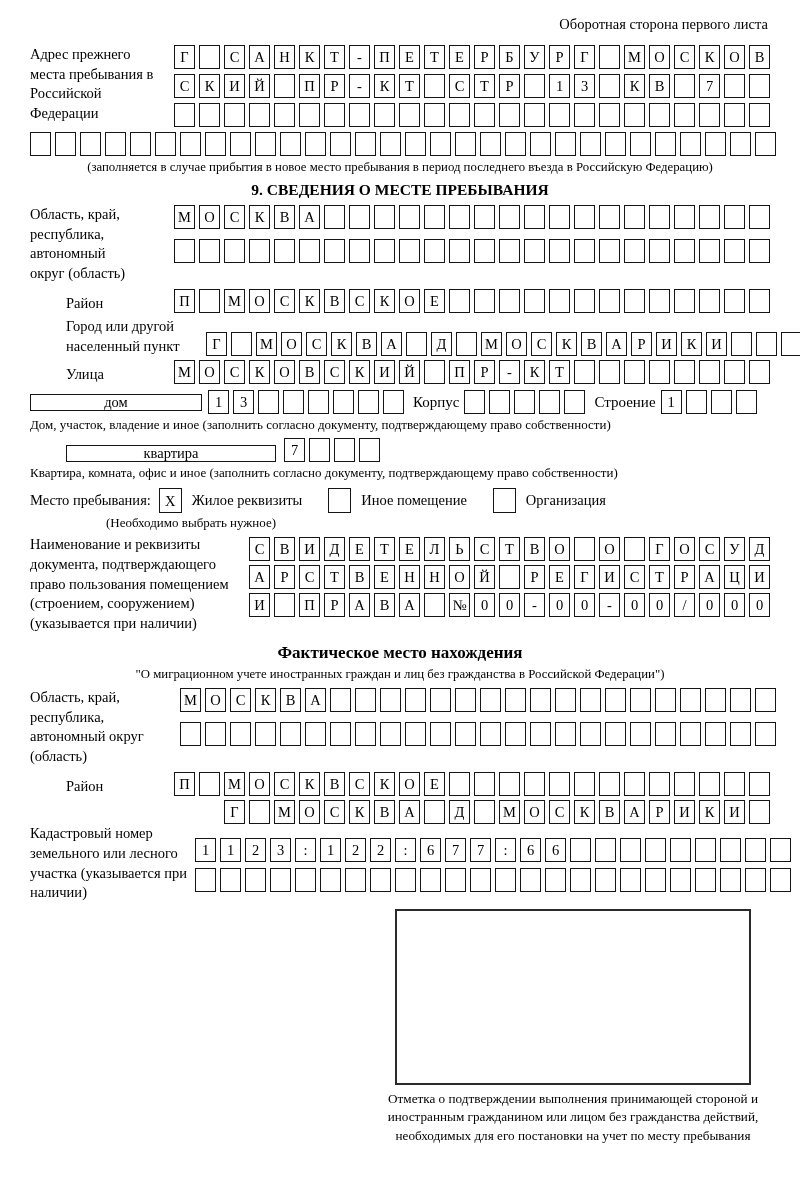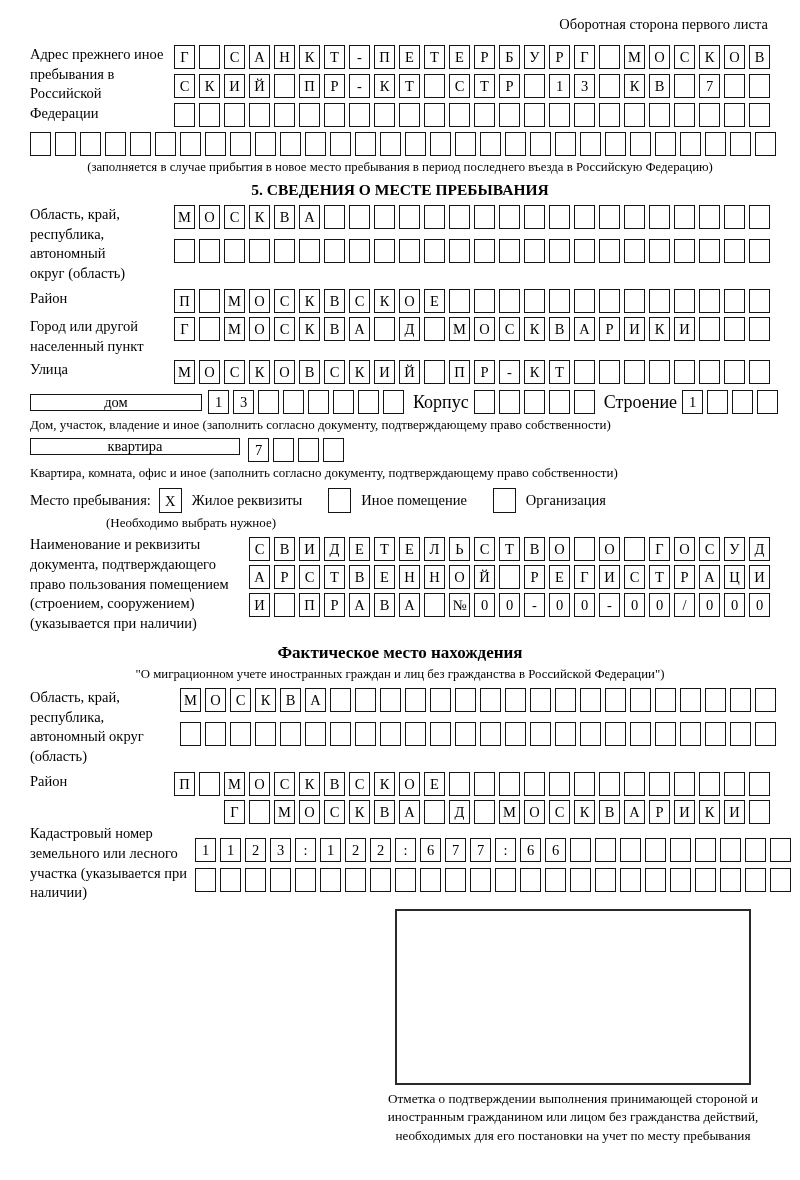--- a/index.html
+++ b/index.html
@@ -1,60 +1,60 @@
 <!DOCTYPE html>
 <html><head>
 <meta charset="utf-8">
 <style>
   html,body{margin:0;padding:0;background:#fff;}
   body{width:800px;height:1180px;overflow:hidden;color:#000;
        font-family:"Liberation Serif","DejaVu Serif",serif;}
   .page{box-sizing:border-box;width:800px;height:1180px;padding:12px 30px 0 30px;}
   .hdr{text-align:right;font-size:14.5px;margin:4px 2px 12px 0;}
   .frow{display:flex;align-items:flex-start;}
-  .frow.vcenter{align-items:flex-start;}
+  .frow.vcenter{align-items:flex-end;margin-left:36px;}
   .lbl{font-size:14.5px;line-height:1.35;flex:none;}
   .w135{width:135px;} .w110{width:110px;} .w85{width:85px;} .w140{width:140px;}
   .w150{width:150px;} .w185{width:185px;} .w210{width:210px;} .w165{width:165px;}
   .cellrow{display:flex;gap:4px;flex:none;}
   .cells-right{margin-left:auto;}
   .cell{flex:none;width:21px;height:24px;box-sizing:border-box;border:1.6px solid #151515;
         display:flex;align-items:center;justify-content:center;font-size:14.5px;line-height:1;}
   .rows{display:flex;flex-direction:column;gap:5px;margin-left:auto;}
   .rows.gap10{gap:10px;}
   .row30{width:740px;justify-content:space-between;margin-top:5px;}
   .row30 .cell{width:21px;}
   .cap{font-size:12.8px;text-align:center;margin:4px 0 2px 0;}
   .capl{font-size:13px;text-align:left;margin:3px 0 5px 0;}
   .h2{font-size:15.5px;font-weight:bold;text-align:center;margin:6px 0 6px 0;}
   .h3{font-size:17px;font-weight:bold;text-align:center;margin:10px 0 4px 0;}
   .mt4{margin-top:4px;} .mt6{margin-top:6px;}
   .widebox{box-sizing:border-box;border:1.6px solid #151515;height:17px;flex:none;
            display:flex;align-items:center;justify-content:center;font-size:14.5px;}
   .houserow{align-items:center;margin-top:6px;}
-  .inlbl{font-size:18px;margin:0 5px 0 9px;white-space:nowrap;flex:none;}
+  .inlbl{font-size:15px;margin:0 5px 0 9px;white-space:nowrap;flex:none;}
   .stay{display:flex;align-items:center;margin-top:7px;font-size:14.5px;}
   .stay .cell.opt{width:23px;height:25px;margin:0 10px 0 8px;}
   .stay .optlbl{margin-right:18px;}
   .choose-note{font-size:13px;margin:2px 0 4px 76px;}
   .markbox{box-sizing:border-box;border:2px solid #2a2a2a;width:356px;height:176px;
            margin:6px 0 0 365px;}
   .markcap{width:404px;margin:5px 0 0 341px;font-size:13.2px;line-height:1.42;text-align:center;}
   .docrows{display:flex;flex-direction:column;gap:4px;margin-left:auto;margin-top:2px;}
   .cad-rows{display:flex;flex-direction:column;gap:6px;margin-left:auto;margin-top:14px;}
 </style>
 </head>
 <body>
 
 <div class="page">
 
   <div class="hdr">Оборотная сторона первого листа</div>
 
   <div class="frow">
-    <div class="lbl w135">Адрес прежнего иное пребывания в Российской Федерации</div>
+    <div class="lbl w135">Адрес прежнего места пребывания в Российской Федерации</div>
     <div class="rows">
       <div class="cellrow">
           <div class="cell">Г</div>
           <div class="cell"></div>
           <div class="cell">С</div>
           <div class="cell">А</div>
           <div class="cell">Н</div>
           <div class="cell">К</div>
           <div class="cell">Т</div>
           <div class="cell">-</div>
@@ -156,21 +156,21 @@
       <div class="cell"></div>
       <div class="cell"></div>
       <div class="cell"></div>
       <div class="cell"></div>
       <div class="cell"></div>
       <div class="cell"></div>
       <div class="cell"></div>
     </div>
   <div class="cap">(заполняется в случае прибытия в новое место пребывания в период последнего въезда в Российскую Федерацию)</div>
 
-  <div class="h2">5. СВЕДЕНИЯ О МЕСТЕ ПРЕБЫВАНИЯ</div>
+  <div class="h2">9. СВЕДЕНИЯ О МЕСТЕ ПРЕБЫВАНИЯ</div>
 
   <div class="frow">
     <div class="lbl w110">Область, край, республика, автономный округ (область)</div>
     <div class="rows gap10">
       <div class="cellrow">
           <div class="cell">М</div>
           <div class="cell">О</div>
           <div class="cell">С</div>
           <div class="cell">К</div>
           <div class="cell">В</div>

